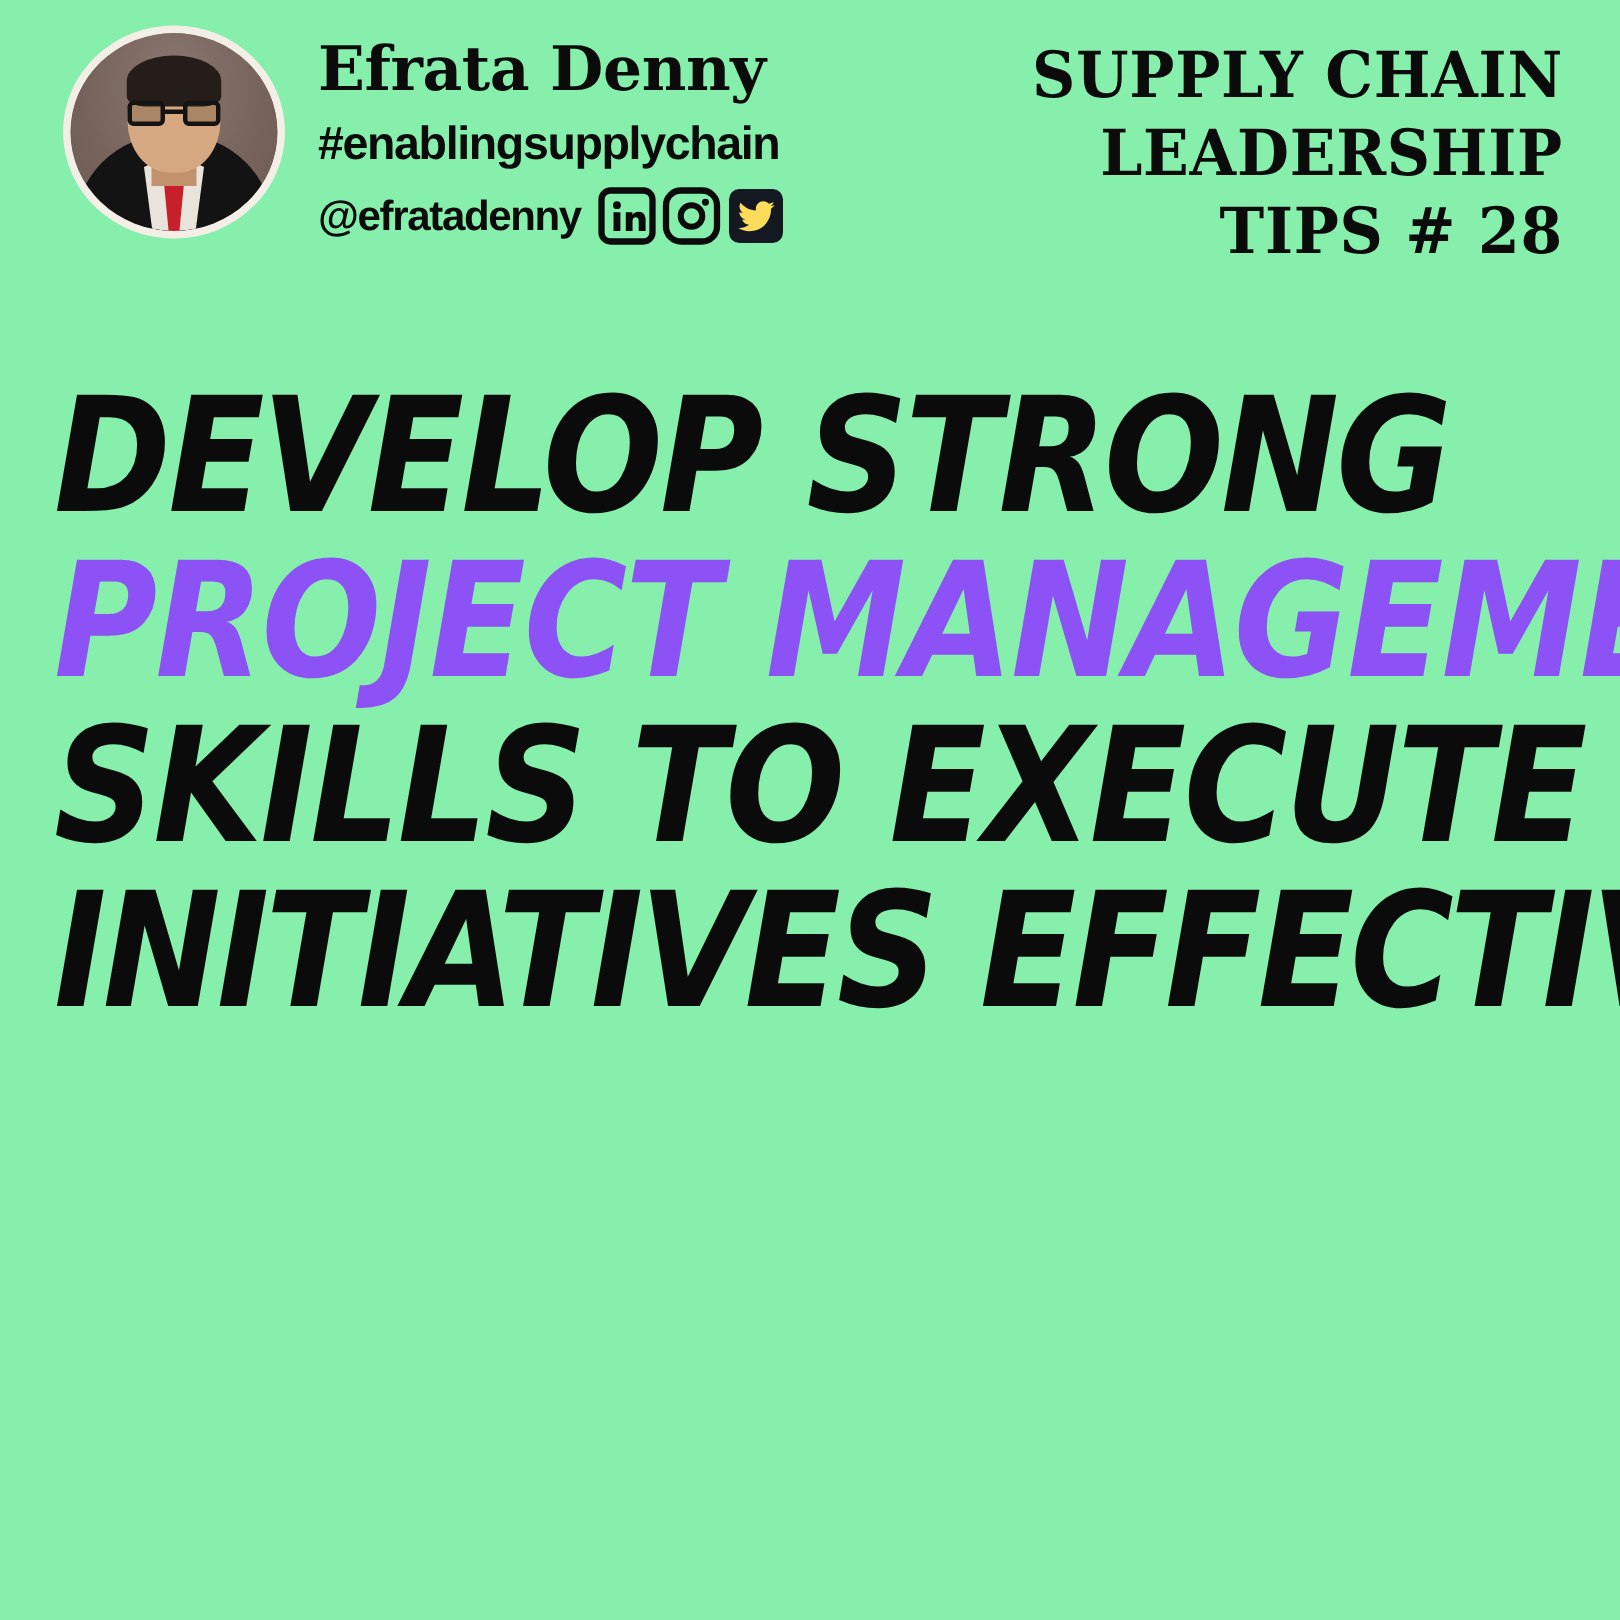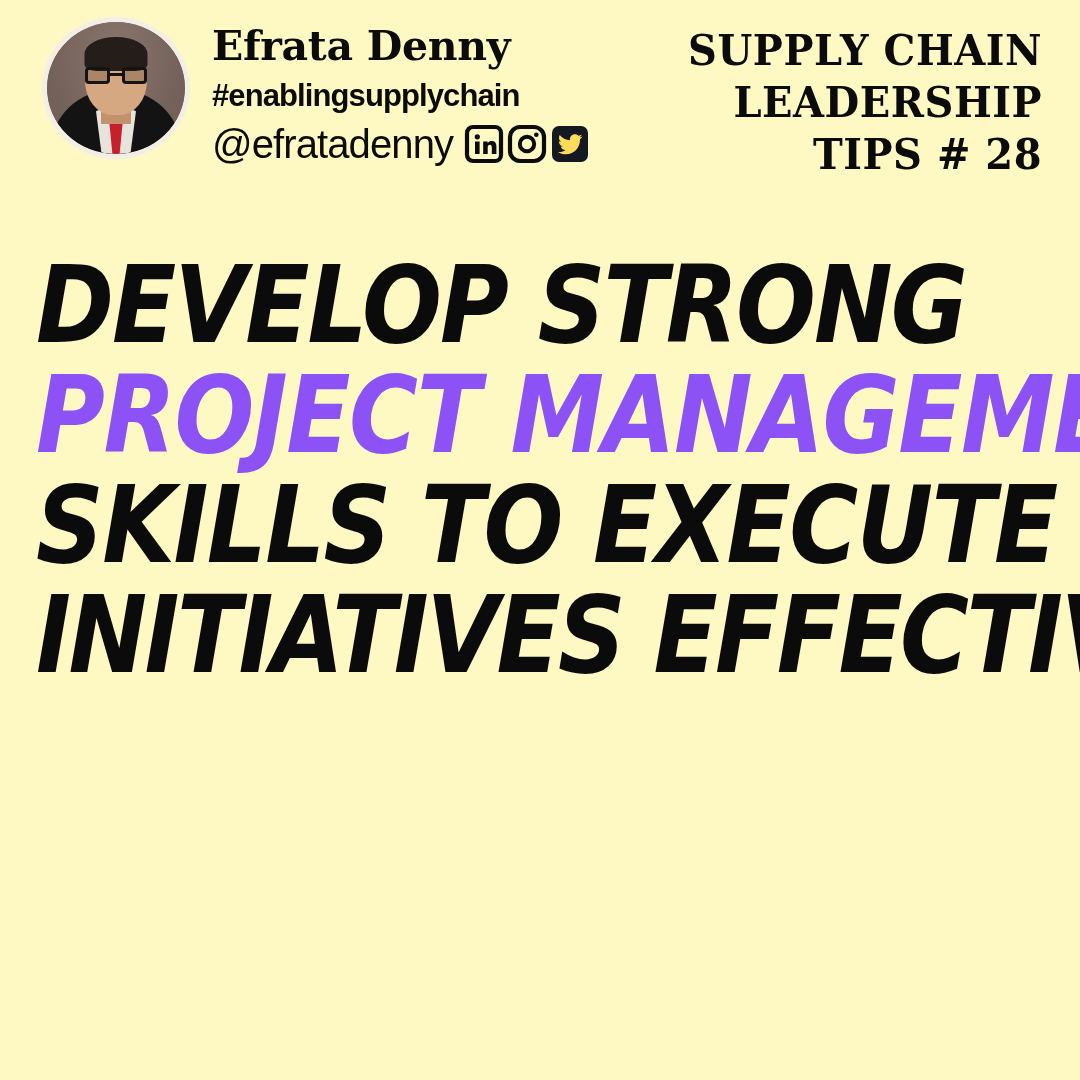--- a/index.html
+++ b/index.html
@@ -11,21 +11,21 @@
     height: 1080px;
     background: #fddc5c;
     font-family: "Liberation Sans", sans-serif;
     overflow: hidden;
   }
 
   #poster {
     position: relative;
     width: 1080px;
     height: 1080px;
-    background: #fef9c3;
+    background: #86efac;
     box-sizing: border-box;
   }
 
   
   .header {
     position: absolute;
     left: 0;
     top: 0;
     width: 1080px;
     height: 180px;
@@ -178,22 +178,22 @@
     white-space: nowrap;
   }
   .handle-row {
     display: flex;
     align-items: center;
     gap: 7px;
     line-height: 48px;
   }
   .handle-text {
     font-family: "Liberation Sans", sans-serif;
-    font-weight: 400;
-    font-size: 40px;
+    font-weight: 700;
+    font-size: 28px;
     color: #0b0b0b;
     letter-spacing: -0.9px;
     white-space: nowrap;
   }
 
   
   .social-icons {
     display: flex;
     align-items: center;
     gap: 3px;

